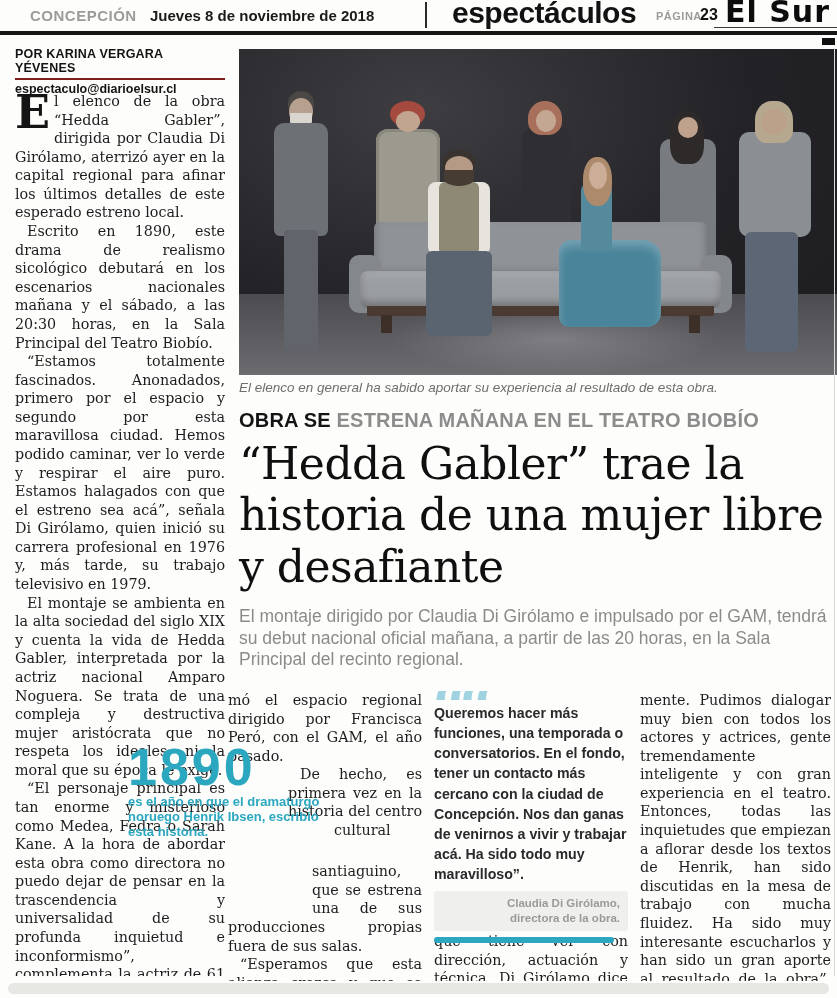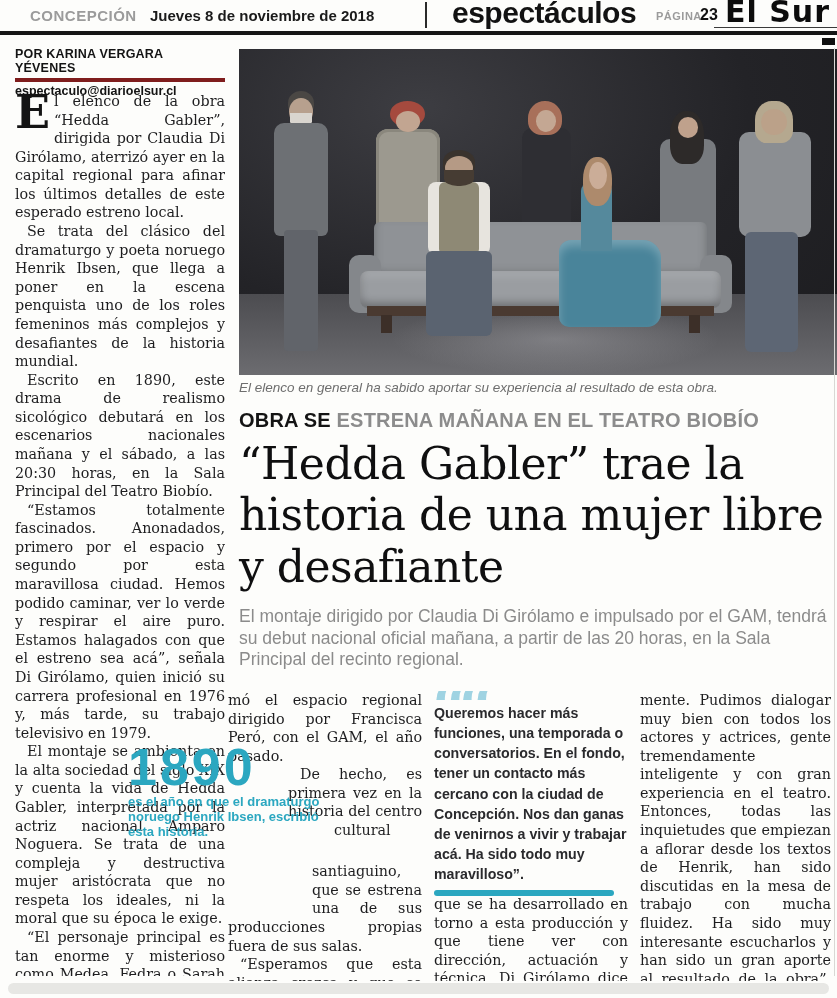--- a/index.html
+++ b/index.html
@@ -21,21 +21,21 @@
             font-size:16px;font-weight:bold;color:#111;}
   .hdr-logo{position:absolute;left:725px;top:-6px;font-family:"DejaVu Sans",sans-serif;
             font-size:30px;font-weight:900;color:#0c0c0c;letter-spacing:1px;}
   .hdr-rule{position:absolute;left:0;top:31px;width:837px;height:4px;background:#161616;}
   .hdr-thinrule{position:absolute;left:714px;top:27px;width:123px;height:1px;background:#3a3a3a;}
   .hdr-tick{position:absolute;left:822px;top:38px;width:13px;height:7px;background:#101010;}
 
   
   .byline{position:absolute;left:15px;top:47px;width:210px;font-family:"Liberation Sans",sans-serif;}
   .byline .who{font-size:12.5px;font-weight:bold;color:#141414;letter-spacing:.2px;
-               border-bottom:4px solid #7f1d1d;padding-bottom:3px;}
+               border-bottom:2px solid #7f1d1d;padding-bottom:3px;}
   .byline .mail{font-size:12.5px;font-weight:bold;color:#141414;padding-top:2px;}
 
   
   .col1{position:absolute;left:15px;top:92px;width:210px;height:884px;overflow:hidden;
         font-size:14.3px;line-height:1.3;text-align:justify;}
   .col1 p{margin:0;}
   .col1 p.ind{text-indent:12px;}
   .dropcap{float:left;font-size:46px;line-height:.82;font-weight:bold;padding:2px 4px 0 0;color:#141414;}
   .sp{background:transparent;}
   .sp2a{float:left;clear:left;width:60px;height:38px;margin-top:19px;}
@@ -174,21 +174,20 @@
   <div class="hdr-tick"></div>
 
   <div class="byline">
     <div class="who">POR KARINA VERGARA YÉVENES</div>
     <div class="mail">espectaculo@diarioelsur.cl</div>
   </div>
 
   <div class="col1">
     <p><span class="dropcap">E</span><span>l elenco de la obra “Hedda Gabler”, dirigida por Claudia Di Girólamo, aterrizó ayer en la capital regional para afinar los últimos detalles de este esperado estreno local.</span></p>
     <div>
-        <p class="ind">Se trata del clásico del dramaturgo y poeta noruego Henrik Ibsen, que llega a poner en la escena penquista uno de los roles femeninos más complejos y desafiantes de la historia mundial.</p>
         <p class="ind">Escrito en 1890, este drama de realismo sicológico debutará en los escenarios nacionales mañana y el sábado, a las 20:30 horas, en la Sala Principal del Teatro Biobío.</p>
         <p class="ind">“Estamos totalmente fascinados. Anonadados, primero por el espacio y segundo por esta maravillosa ciudad. Hemos podido caminar, ver lo verde y respirar el aire puro. Estamos halagados con que el estreno sea acá”, señala Di Girólamo, quien inició su carrera profesional en 1976 y, más tarde, su trabajo televisivo en 1979.</p>
         <p class="ind">El montaje se ambienta en la alta sociedad del siglo XIX y cuenta la vida de Hedda Gabler, interpretada por la actriz nacional Amparo Noguera. Se trata de una compleja y destructiva mujer aristócrata que no respeta los ideales, ni la moral que su época le exige.</p>
         <p class="ind">“El personaje principal es tan enorme y misterioso como Medea, Fedra o Sarah Kane. A la hora de abordar esta obra como directora no puedo dejar de pensar en la trascendencia y universalidad de su profunda inquietud e inconformismo”, complementa la actriz de 61 años.</p>
       </div>
 
   </div>
 
   <div class="right">
     <div class="photo">
@@ -263,20 +262,24 @@
       <div>
           <p class="ind">De hecho, es primera vez en la historia del centro cultural santiaguino, que se estrena una de sus producciones propias fuera de sus salas.</p>
           <p class="ind">“Esperamos que esta alianza crezca y que se traigan muchas obras para acá, no sólo para el estreno. Queremos hacer más funciones, una temporada o conversatorios. En el fondo tener un contacto más cercano con la ciudad de Concepción. Nos dan ganas de venirnos a vivir y trabajar acá. Ha sido todo muy maravilloso”, dice.</p>
         </div>
     </div>
 
     <div class="colflow c3">
       <div class="pq">
         <div class="marks" style="color: rgb(159, 211, 226);">““</div>
         <div class="qtext">Queremos hacer más funciones, una temporada o conversatorios. En el fondo, tener un contacto más cercano con la ciudad de Concepción. Nos dan ganas de venirnos a vivir y trabajar acá. Ha sido todo muy maravilloso”.</div>
+        <div class="attr">
+          <div>Claudia Di Girólamo,</div>
+          <div>directora de la obra.</div>
+        </div>
         <div class="bar" style="background: rgb(43, 167, 192);"></div>
       </div>
       <div>
           <p>que se ha desarrollado en torno a esta producción y que tiene ver con dirección, actuación y técnica, Di Girólamo dice que “ha sido maravilloso, porque es una obra que hemos discutido enorme-</p>
         </div>
     </div>
 
     <div class="colflow c4">
       <div>
           <p>mente. Pudimos dialogar muy bien con todos los actores y actrices, gente tremendamente inteligente y con gran experiencia en el teatro. Entonces, todas las inquietudes que empiezan a aflorar desde los textos de Henrik, han sido discutidas en la mesa de trabajo con mucha fluidez. Ha sido muy interesante escucharlos y han sido un gran aporte al resultado de la obra”, confiesa.</p>

